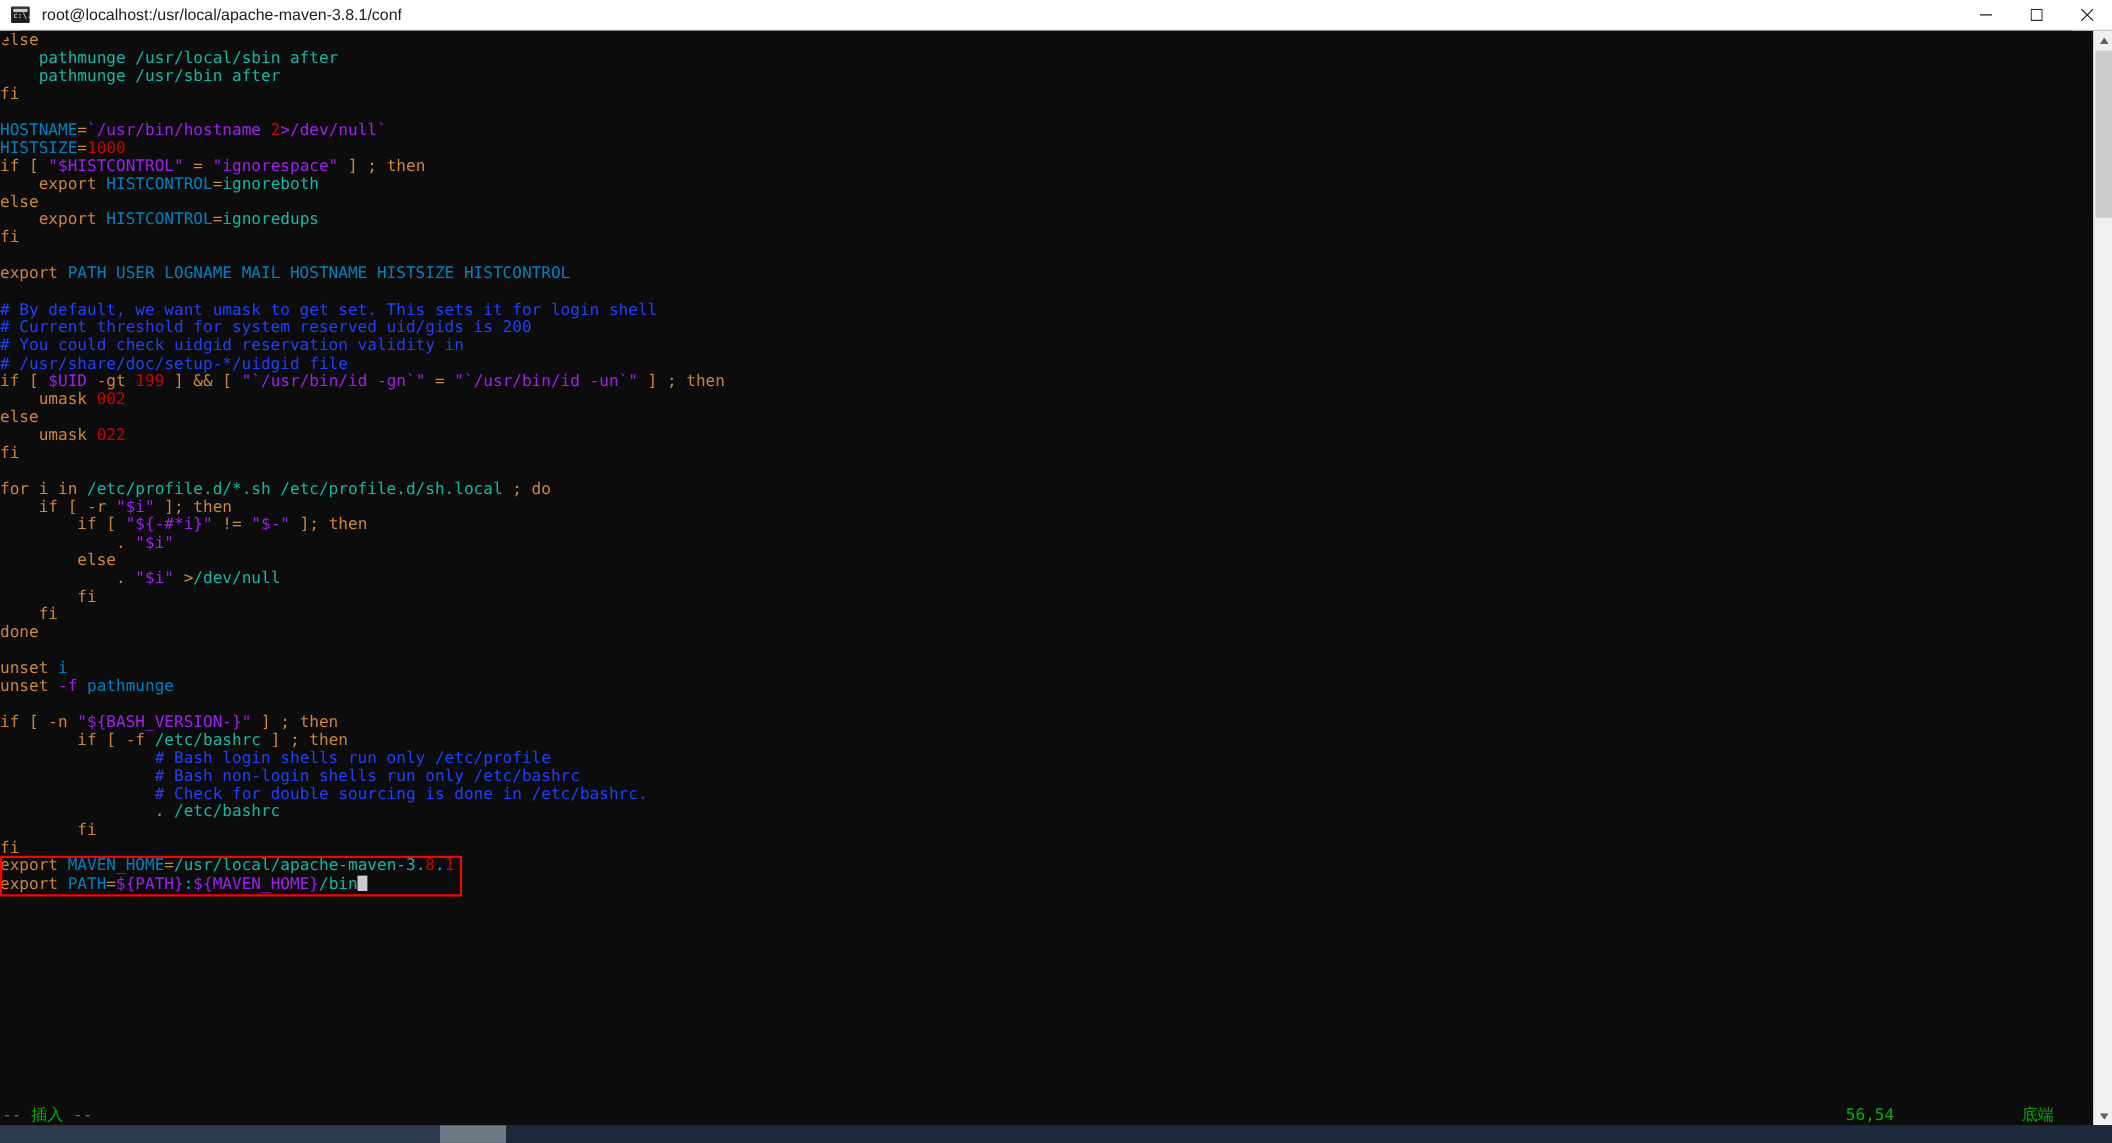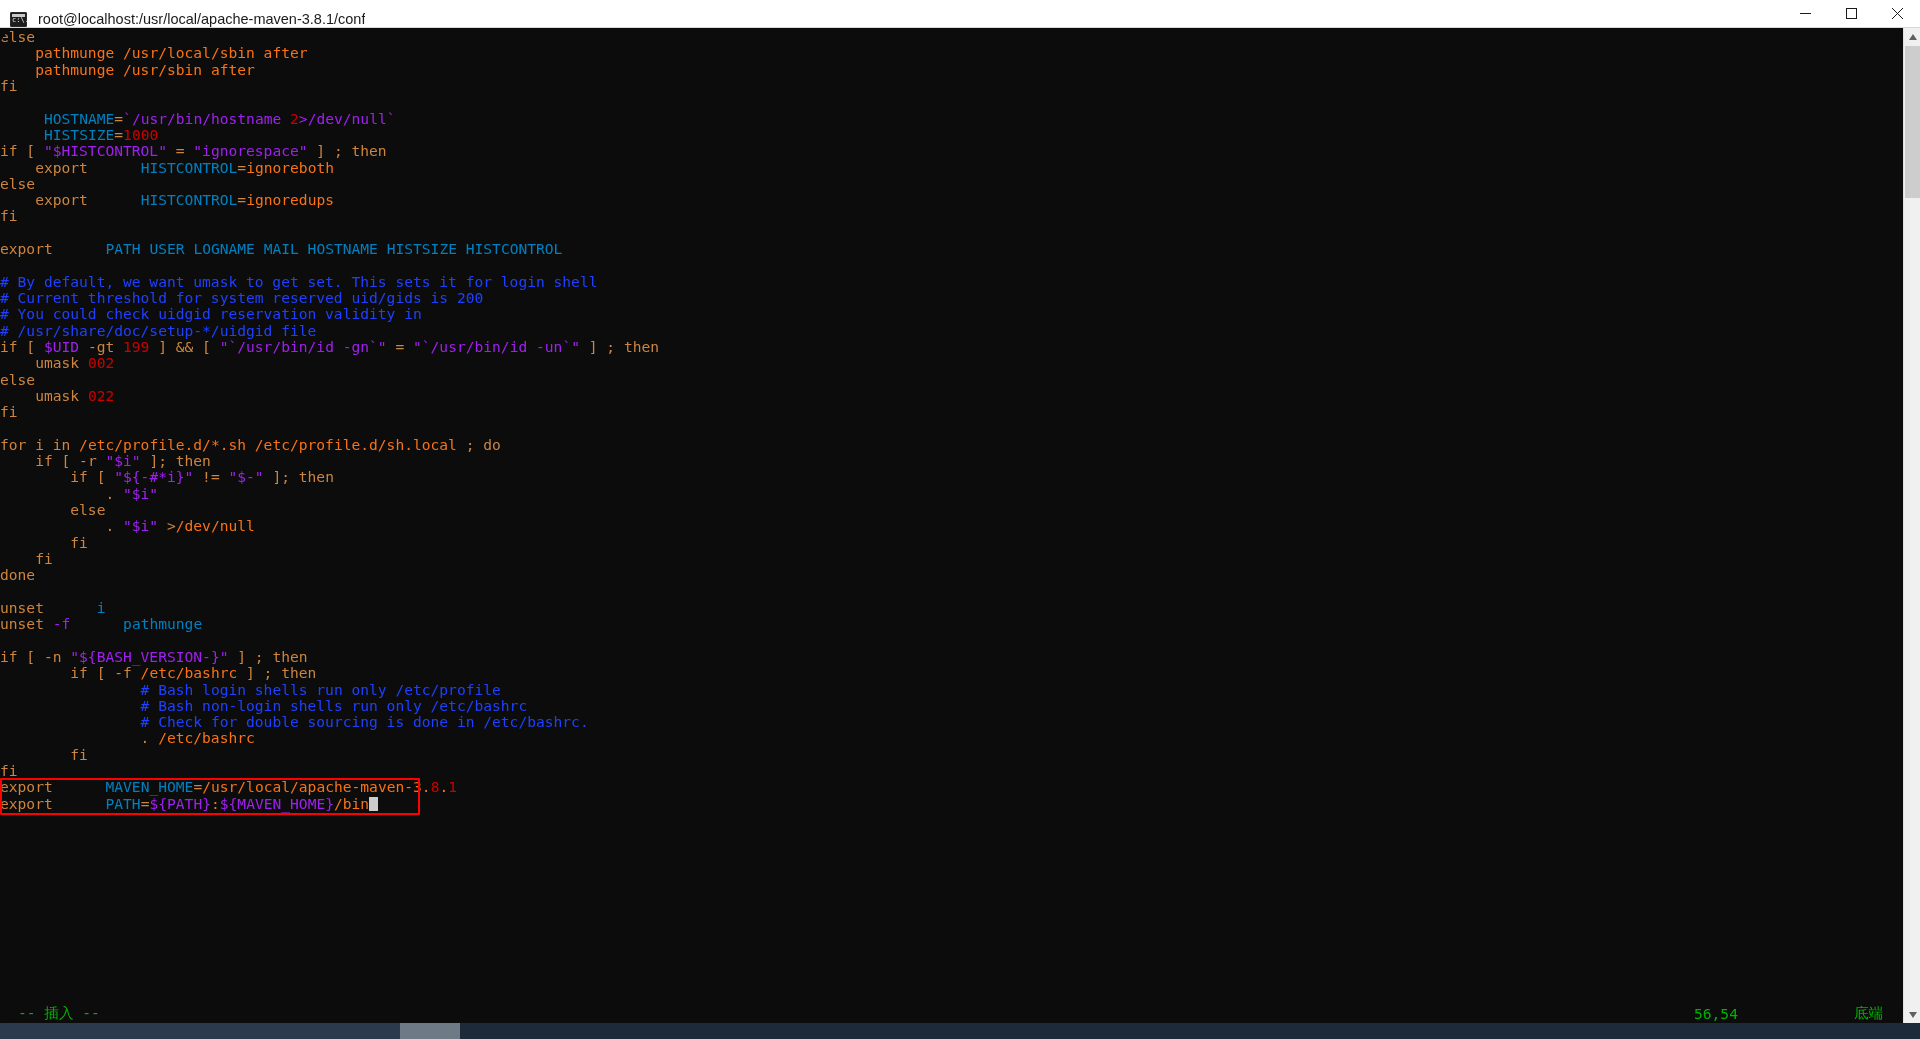--- a/index.html
+++ b/index.html
@@ -2,21 +2,21 @@
 <html><head>
 <meta charset="utf-8">
 <style>
   * { margin:0; padding:0; box-sizing:border-box; }
   html,body { width:1920px; height:1039px; overflow:hidden; background:#000; }
   body { font-family:"DejaVu Sans Mono", monospace; }
 
   
   .window { width:1920px; height:1039px; display:flex; flex-direction:column; background:#0c0c0c; }
   .titlebar {
-    height:28px; background:#ffffff; display:flex; align-items:flex-end;
+    height:28px; background:#ffffff; display:flex; align-items:center;
     flex:0 0 28px; border-bottom:1px solid #d8d8d8;gap:29px;
   }
   .titlebar-left { display:flex; align-items:center; padding-left:10px; flex:1; min-width:0; }
   .app-icon {
     width:17px; height:15px; border:1.5px solid #2b2b2b; background:#1d1d1d;
     position:relative; flex:0 0 auto; border-radius:1px;
   }
   .app-icon:before {
     content:""; position:absolute; top:1px; left:1px; right:1px; height:3px;
     background:#c9c9c9;
@@ -48,25 +48,25 @@
     font-size:14.6px;
     line-height:16.32px;
     white-space:pre;
     padding-top:1px;
     letter-spacing:0px;
   }
   .code .ln { height:16.32px; }
 
   
   .c-kw   { color:#cd853f; }            
-  .c-str  { color:#f97316;text-align:center; }            
+  .c-str  { color:#14b8a6;text-align:center; }            
   .c-cmt  { color:#2040ff;margin-top:44px; }            
   .c-num  { color:#cc0000; }            
   .c-var  { color:#a020f0; }            
-  .c-id   { color:#0080c0;margin-left:44px; }            
+  .c-id   { color:#0080c0; }            
   .c-plain{ color:#c8c8c8; }
   .c-op   { color:#cd853f; }
 
   
   .cursor { display:inline-block; width:9px; height:14px; background:#cccccc;
             vertical-align:-2px; }
 
   
   .annot {
     position:absolute; border:2.5px solid #ff0000; pointer-events:none;
@@ -76,21 +76,21 @@
   
   .vscroll {
     width:17px; background:#f0f0f0; flex:0 0 17px; position:relative;
     border-left:1px solid #e0e0e0;
   }
   .vs-btn { height:17px; width:17px; display:flex; align-items:center; justify-content:center; background:#f0f0f0; }
   .vs-thumb { position:absolute; left:1px; width:15px; background:#cdcdcd; }
 
   
   .statusline {
-    position:absolute; left:16px; right:0; bottom:0; height:20px;
+    position:absolute; left:0; right:0; bottom:0; height:20px;
     font-family:"DejaVu Sans Mono", monospace; font-size:14.6px; color:#00b300;
     display:flex; align-items:center;
   }
   .st-mode { margin-left:2px; }
   .st-pos  { position:absolute; left:1678px; }
   .st-bot  { position:absolute; left:1838px; }
 
   .taskbar {
     height:16px; flex:0 0 16px; background:#1d2a3a; position:relative;
   }

